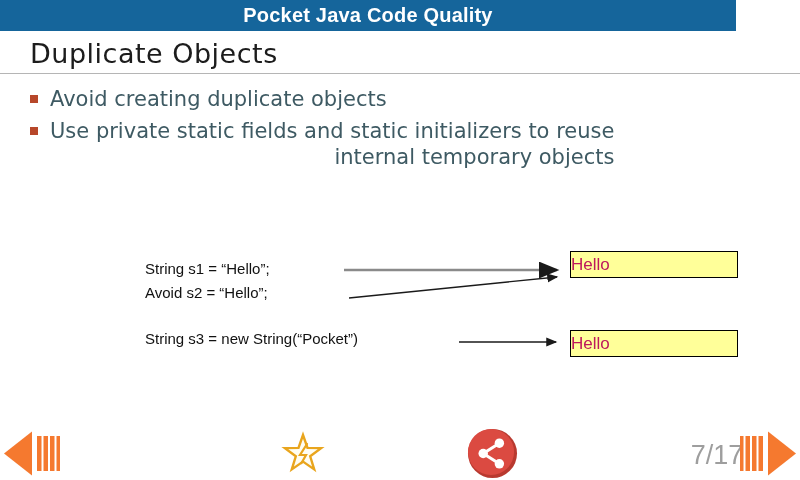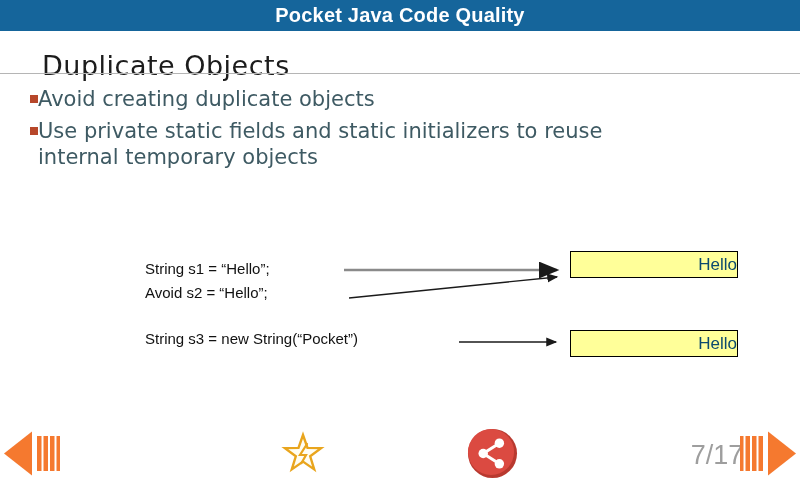--- a/index.html
+++ b/index.html
@@ -2,56 +2,56 @@
 <html style="--topbar_bg: #15659B; --topbar_text: #FFFFFF; --slide_title_text: #1C1C1C; --divider: #B5B5B5; --bullet_marker: #B7472A; --sub_bullet_marker: #C0504D; --body_text: #3E5A63; --code_text: #111111; --box_fill: #FFFF99; --box_border: #000000; --arrow_gray: #8A8A8A; --arrow_black: #1A1A1A; --nav_orange: #F5792F; --star_gold: #E9A51D; --share_red: #DB4A41; --share_red_dark: #B8392F; --page_indicator_text: #9E9E9E;"><head>
 <meta charset="utf-8">
 <style>
   html,body{margin:0;padding:0;}
   body{
     width:800px;height:480px;position:relative;overflow:hidden;
     background:#ffffff;font-family:"DejaVu Sans",sans-serif;
   }
   
   .topbar{
-    position:absolute;left:0;top:0;width:800px;height:31px;
+    position:absolute;left:0;top:0;width:736px;height:31px;
     background:var(--topbar_bg);display:flex;align-items:center;justify-content:center;
   }
   .topbar span{
     color:var(--topbar_text);font-family:"Liberation Sans",sans-serif;
     font-size:20px;font-weight:bold;letter-spacing:.2px;
   }
   
   .slide-title{
-    position:absolute;left:30px;top:38px;margin:12px;
+    position:absolute;left:30px;top:38px;margin:0;
     font-size:27px;font-weight:normal;color:var(--slide_title_text);
     font-family:"DejaVu Sans",sans-serif;letter-spacing:.5px;
   }
   .title-divider{
     position:absolute;left:0;top:73px;width:800px;height:1px;
     background:var(--divider);
   }
   .bullets{position:absolute;left:30px;top:86px;width:716px;}
   .row{
-    display:flex;font-size:21px;line-height:26px;
-    color:var(--body_text);margin-bottom:6px;
+    display:flex;gap:12px;font-size:21px;line-height:26px;
+    color:var(--body_text);margin-bottom:6px;text-align:right;
   }
   .row .sq{width:8px;height:8px;background:var(--bullet_marker);margin-top:9px;flex:none;}
   .row.sub{margin-left:42px;font-size:19.5px;line-height:24px;margin-bottom:7px;}
   .row.sub .dot{width:7px;height:7px;border-radius:50%;background:var(--sub_bullet_marker);margin-top:8px;flex:none;}
   .pre{white-space:pre-line;}
   
   .code-line{
     position:absolute;font-family:"Liberation Sans",sans-serif;
     font-size:15px;color:var(--code_text);white-space:nowrap;
   }
   .heap-box{
     position:absolute;width:166px;height:25px;
     background:var(--box_fill);border:1.5px solid var(--box_border);
-    display:flex;align-items:center;justify-content:flex-end;
-    font-family:"Liberation Sans",sans-serif;font-size:17px;color:#0c4a6e;
+    display:flex;align-items:center;justify-content:flex-start;
+    font-family:"Liberation Sans",sans-serif;font-size:17px;color:#be185d;
   }
   .arrow-layer{position:absolute;left:0;top:0;pointer-events:none;}
   
   .nav-btn{position:absolute;background:none;border:none;padding:0;cursor:pointer;}
   .page-indicator{
     position:absolute;left:686px;top:440px;width:62px;text-align:center;
     font-family:"Liberation Sans",sans-serif;font-size:27px;
     color:var(--page_indicator_text);
   }
 </style>

